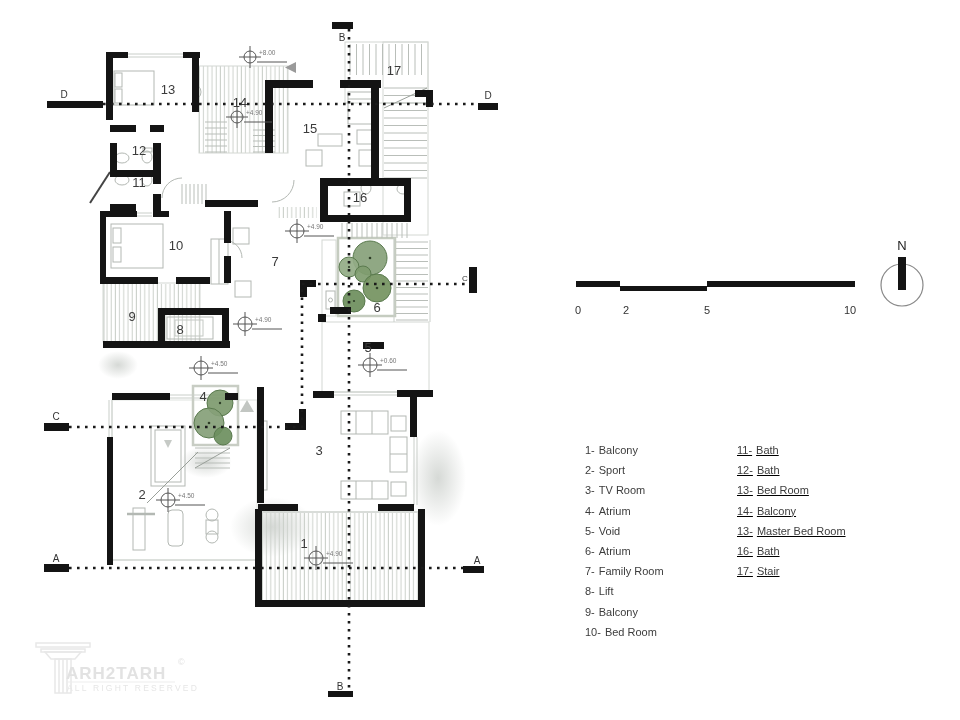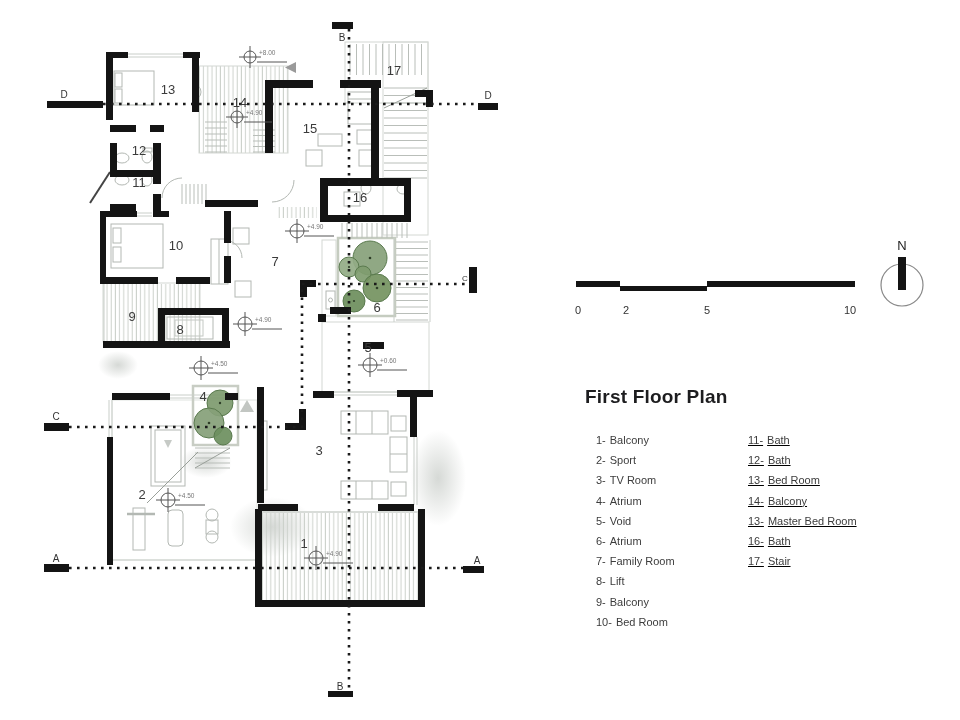--- a/index.html
+++ b/index.html
@@ -2,21 +2,21 @@
 <html><head>
 <meta charset="utf-8">
 <style>
   html,body{margin:0;padding:0;background:#ffffff;}
   .canvas{position:relative;width:960px;height:720px;background:#ffffff;overflow:hidden;
           font-family:"Liberation Sans", sans-serif;}
   svg text{font-family:"Liberation Sans", sans-serif;}
   .plan-svg{position:absolute;left:0;top:0;}
   .title{position:absolute;left:585px;top:386px;font-size:19px;font-weight:600;color:#1d1d1f;letter-spacing:.2px;}
   .legend{position:absolute;top:430px;left:0;}
-  .legend-col{position:absolute;top:4px;margin-left:11px;}
+  .legend-col{position:absolute;top:14px;}
   .legend-col.c1{left:585px;}
   .legend-col.c2{left:737px;text-decoration:underline;}
   .li{height:20.2px;font-size:11px;color:#3c3c3c;white-space:nowrap;}
   .li .ln{margin-right:4px;}
   .logo{position:absolute;left:30px;top:633px;}
 </style>
 </head>
 <body>
 
 <div class="canvas">
@@ -341,21 +341,20 @@
     </g>
   </g>
 
   <g>
     <circle cx="902" cy="285" r="21" fill="none" stroke="#888888" stroke-width="1.2"></circle>
     <rect x="898" y="257" width="8" height="33" fill="#141414"></rect>
     <text x="902" y="250" font-size="13" fill="#222222" text-anchor="middle">N</text>
   </g>
 </svg>
 
-<div class="title">First Floor Plan</div>
 
 <div class="legend">
   <div class="legend-col c1">
     <div class="li"><span class="ln">1-</span><span>Balcony</span></div>
     <div class="li"><span class="ln">2-</span><span>Sport</span></div>
     <div class="li"><span class="ln">3-</span><span>TV Room</span></div>
     <div class="li"><span class="ln">4-</span><span>Atrium</span></div>
     <div class="li"><span class="ln">5-</span><span>Void</span></div>
     <div class="li"><span class="ln">6-</span><span>Atrium</span></div>
     <div class="li"><span class="ln">7-</span><span>Family Room</span></div>
@@ -367,14 +366,29 @@
     <div class="li"><span class="ln">11-</span><span>Bath</span></div>
     <div class="li"><span class="ln">12-</span><span>Bath</span></div>
     <div class="li"><span class="ln">13-</span><span>Bed Room</span></div>
     <div class="li"><span class="ln">14-</span><span>Balcony</span></div>
     <div class="li"><span class="ln">13-</span><span>Master Bed Room</span></div>
     <div class="li"><span class="ln">16-</span><span>Bath</span></div>
     <div class="li"><span class="ln">17-</span><span>Stair</span></div>
   </div>
 </div>
 
-
+<div class="logo">
+  <svg width="210" height="68" viewBox="0 0 210 68">
+    <g stroke="#e8e8e8" stroke-width="1.5" fill="none">
+      <rect x="6" y="10" width="54" height="4"></rect>
+      <rect x="11" y="16" width="44" height="3"></rect>
+      <path d="M15 19L51 19L45 26L21 26Z"></path>
+      <rect x="25" y="26" width="16" height="34"></rect>
+      <path d="M29 26V60M33 26V60M37 26V60"></path>
+    </g>
+    <text x="36" y="46" font-size="17" font-weight="bold" fill="#e2e2e2" letter-spacing="1">ARH2TARH</text>
+    <text x="148" y="32" font-size="9" fill="#e2e2e2">©</text>
+    <path d="M36 49H145" stroke="#ededed" stroke-width="1"></path>
+    <text x="37" y="58" font-size="8.5" fill="#e6e6e6" letter-spacing="2.2">ALL RIGHT RESERVED</text>
+  </svg>
 </div>
 
+</div>
+
 </body></html>

